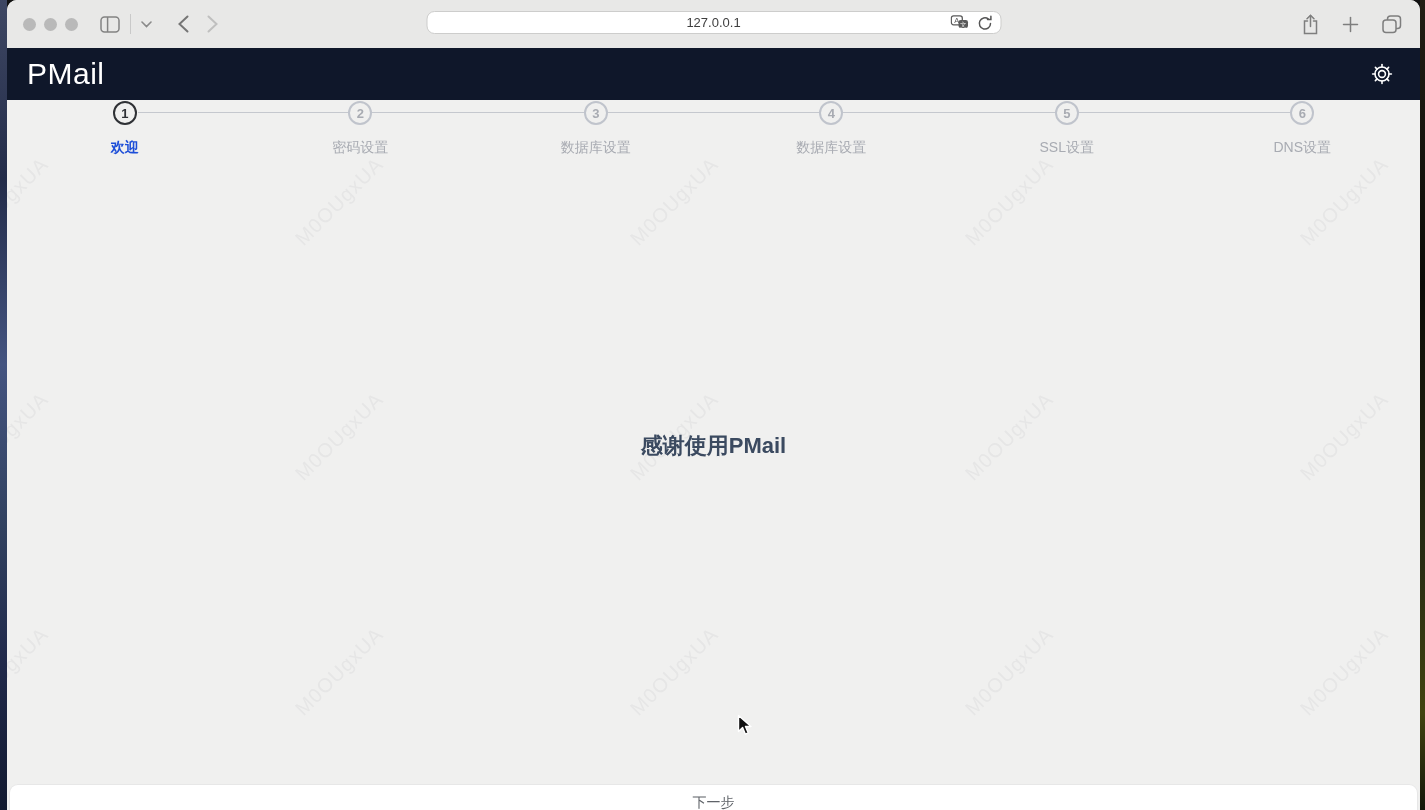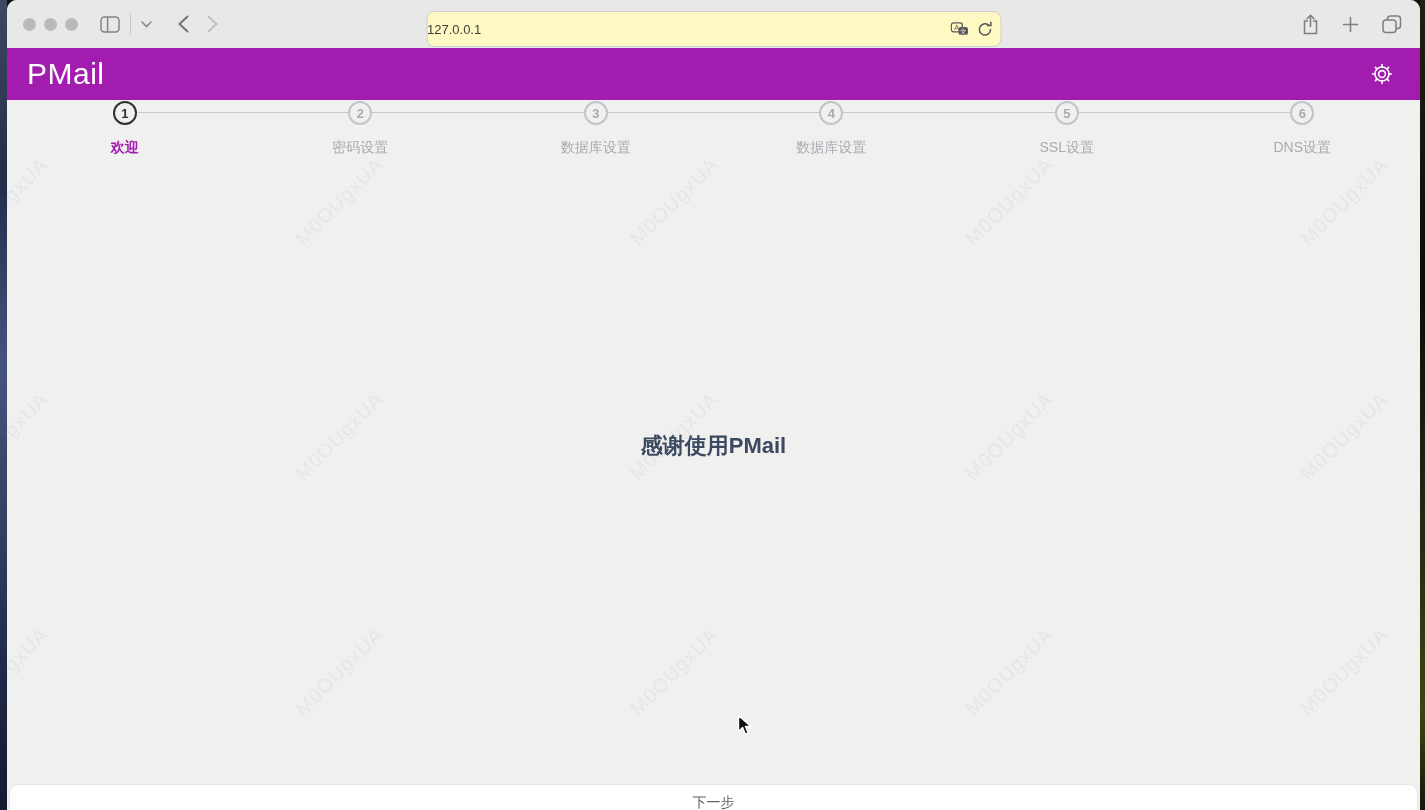--- a/index.html
+++ b/index.html
@@ -18,46 +18,46 @@
   
   .toolbar { position:relative; height:48px; background:#e8e8e7; display:flex; align-items:center; }
   .traffic { display:flex; gap:8px; padding-left:16px; }
   .light { width:13px; height:13px; border-radius:50%; background:#b9b9b9; }
   .tb-icon { display:flex; align-items:center; justify-content:center; color:#828282; }
   .tb-group-left { display:flex; align-items:center; margin-left:22px; gap:4px; }
   .vdiv { width:1px; height:20px; background:#c9c9c9; margin:0 6px; }
   .nav-back { margin-left:26px; }
   .nav-fwd { margin-left:18px; opacity:.45; }
   .urlbar { position:absolute; left:50%; top:11px; transform:translateX(-50%);
-    width:575px; height:36px; background:#fef9c3; border:1px solid #cdcdcc; border-radius:8px;
-    display:flex; align-items:center; justify-content:flex-start; }
+    width:575px; height:23px; background:#ffffff; border:1px solid #cdcdcc; border-radius:8px;
+    display:flex; align-items:center; justify-content:center; }
   .url-text { font-size:13px; color:#3e3e3e; }
   .url-icons { position:absolute; right:8px; top:0; height:100%; display:flex; align-items:center; gap:9px; color:#5a5a5a; }
   .tb-group-right { position:absolute; right:18px; top:0; height:48px; display:flex; align-items:center; gap:23px; color:#7e7e7e; }
 
   
-  .appbar { height:52px; background:#a21caf; display:flex; align-items:center; padding:0 26px 0 20px; }
+  .appbar { height:52px; background:#0f172a; display:flex; align-items:center; padding:0 26px 0 20px; }
   .app-title { color:#fff; font-size:30px; font-weight:400; letter-spacing:.5px; }
   .appbar .spacer { flex:1; }
 
   
   .content { position:relative; height:710px; background:#f0f0ef; overflow:hidden; }
   .wm { position:absolute; transform:rotate(-45deg); font-size:20px; letter-spacing:1px;
     color:rgba(110,110,120,.075); white-space:nowrap; pointer-events:none; }
 
   .steps { position:absolute; top:0; left:0; right:0; height:62px; }
   .steps-line { position:absolute; top:11.5px; left:131px; width:1152px; height:1.5px; background:#c5c8ce; }
   .steps-row { position:relative; display:flex; height:100%; }
   .step { flex:1; display:flex; flex-direction:column; align-items:center; }
   .step-circle { margin-top:1px; width:24px; height:24px; border-radius:50%; background:#f0f0ef;
     border:2px solid #c0c4cc; color:#a8abb2; font-size:13px; font-weight:700;
     display:flex; align-items:center; justify-content:center; position:relative; z-index:1; }
   .step-label { margin-top:14px; font-size:14px; color:#a8abb2; }
   .step.active .step-circle { border-color:#2f3135; color:#2f3135; }
-  .step.active .step-label { color:#a21caf; font-weight:700; }
+  .step.active .step-label { color:#1d4ed8; font-weight:700; }
 
   .welcome { position:absolute; top:331px; left:0; right:0; text-align:center; }
   .welcome-title { font-size:22px; font-weight:700; color:#3b4a60; }
   .welcome-desc { margin-top:17px; font-size:15px; color:#46556b; }
 
   .next-btn { position:absolute; left:2px; right:2px; top:684px; height:40px;
     background:#ffffff; border:1px solid #e7e7e7; border-bottom:none; border-radius:9px 9px 0 0;
     display:flex; justify-content:center; padding-top:9px; cursor:pointer; }
   .next-label { font-size:14px; color:#5f6368; }
 

